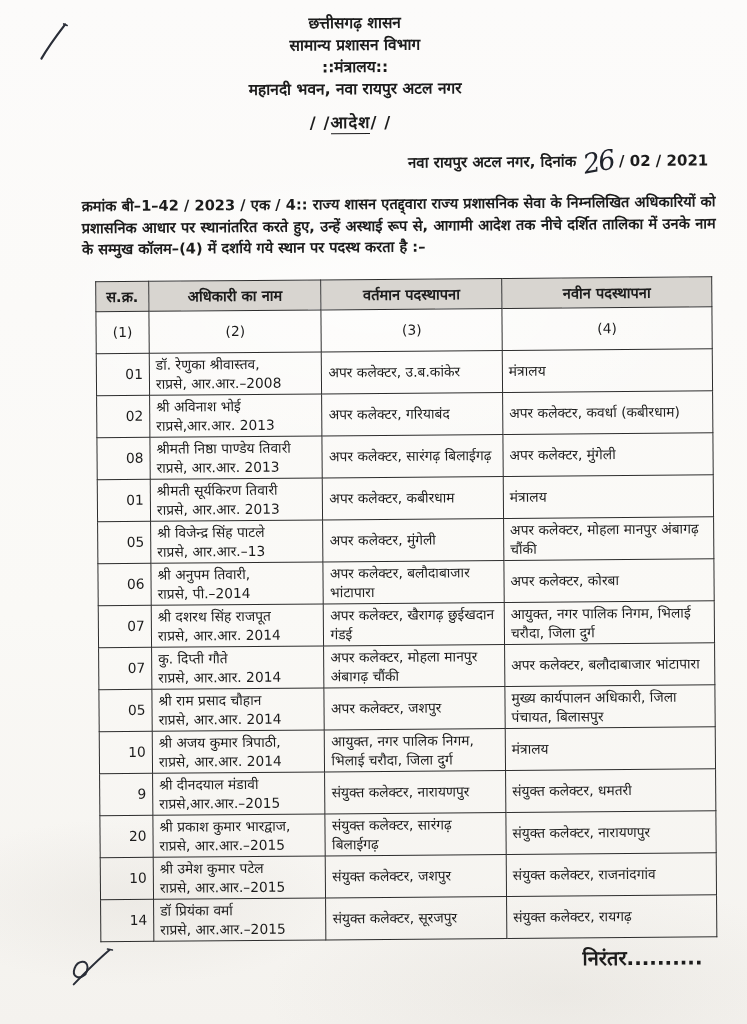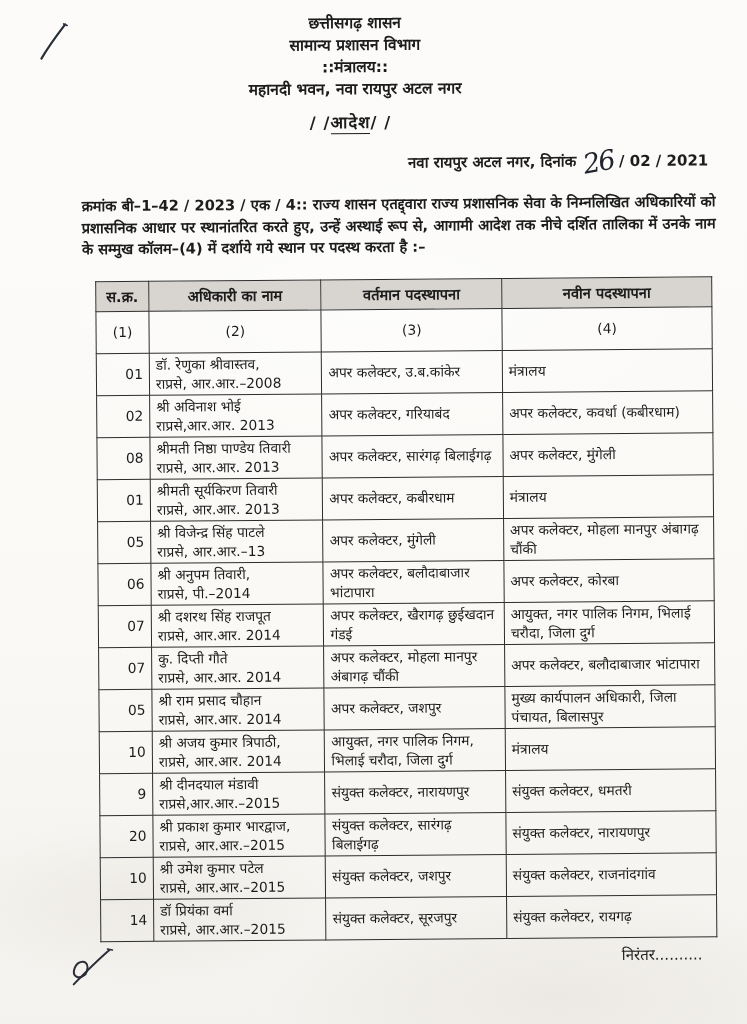--- a/index.html
+++ b/index.html
@@ -116,22 +116,22 @@
   .name-line { display: block; }
 
   .footer-sign {
     position: absolute;
     left: 62px; top: 938px;
     width: 52px; height: 52px;
   }
   .footer-cont {
     position: absolute;
     right: 48px; top: 946px;
-    font-weight: 400;
-    font-size: 15px;
+    font-weight: 700;
+    font-size: 20px;
   }
   svg .ink { stroke: #2a2e38; fill: none; stroke-linecap: round; }
 </style>
 </head>
 <body>
 
 <div class="sheet">
   <div class="tilt">
 
     <div class="corner-mark">

